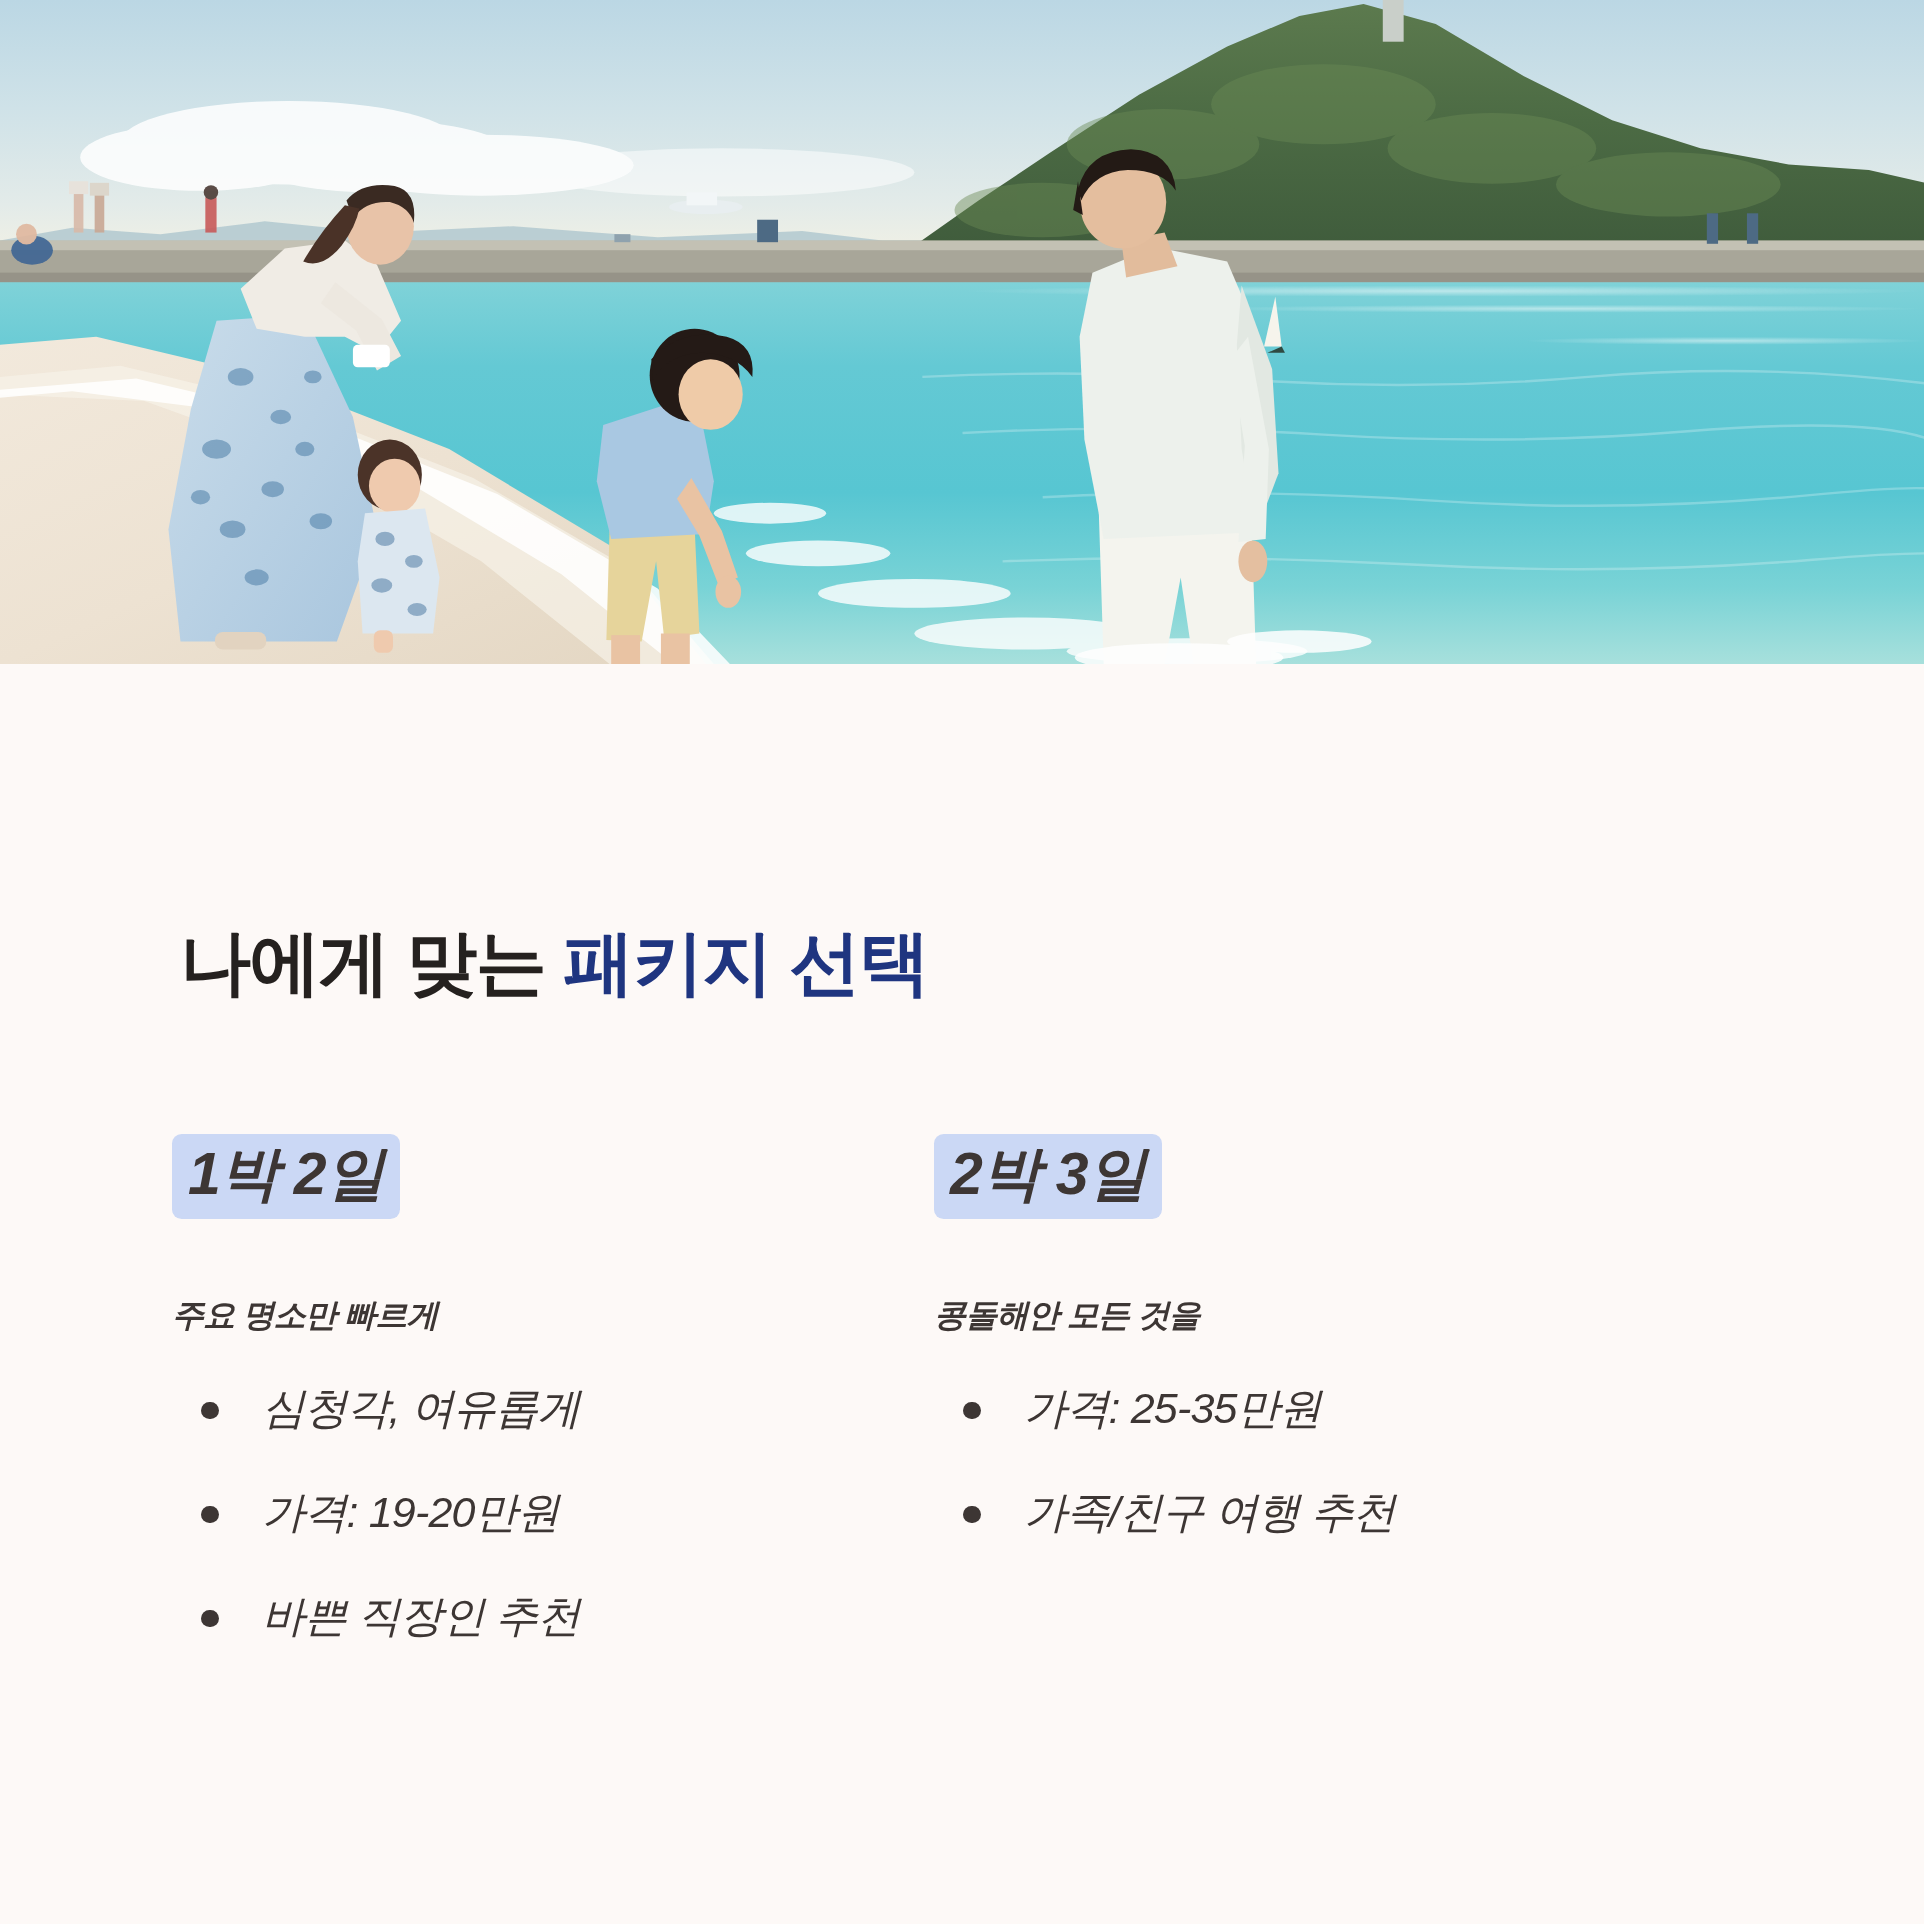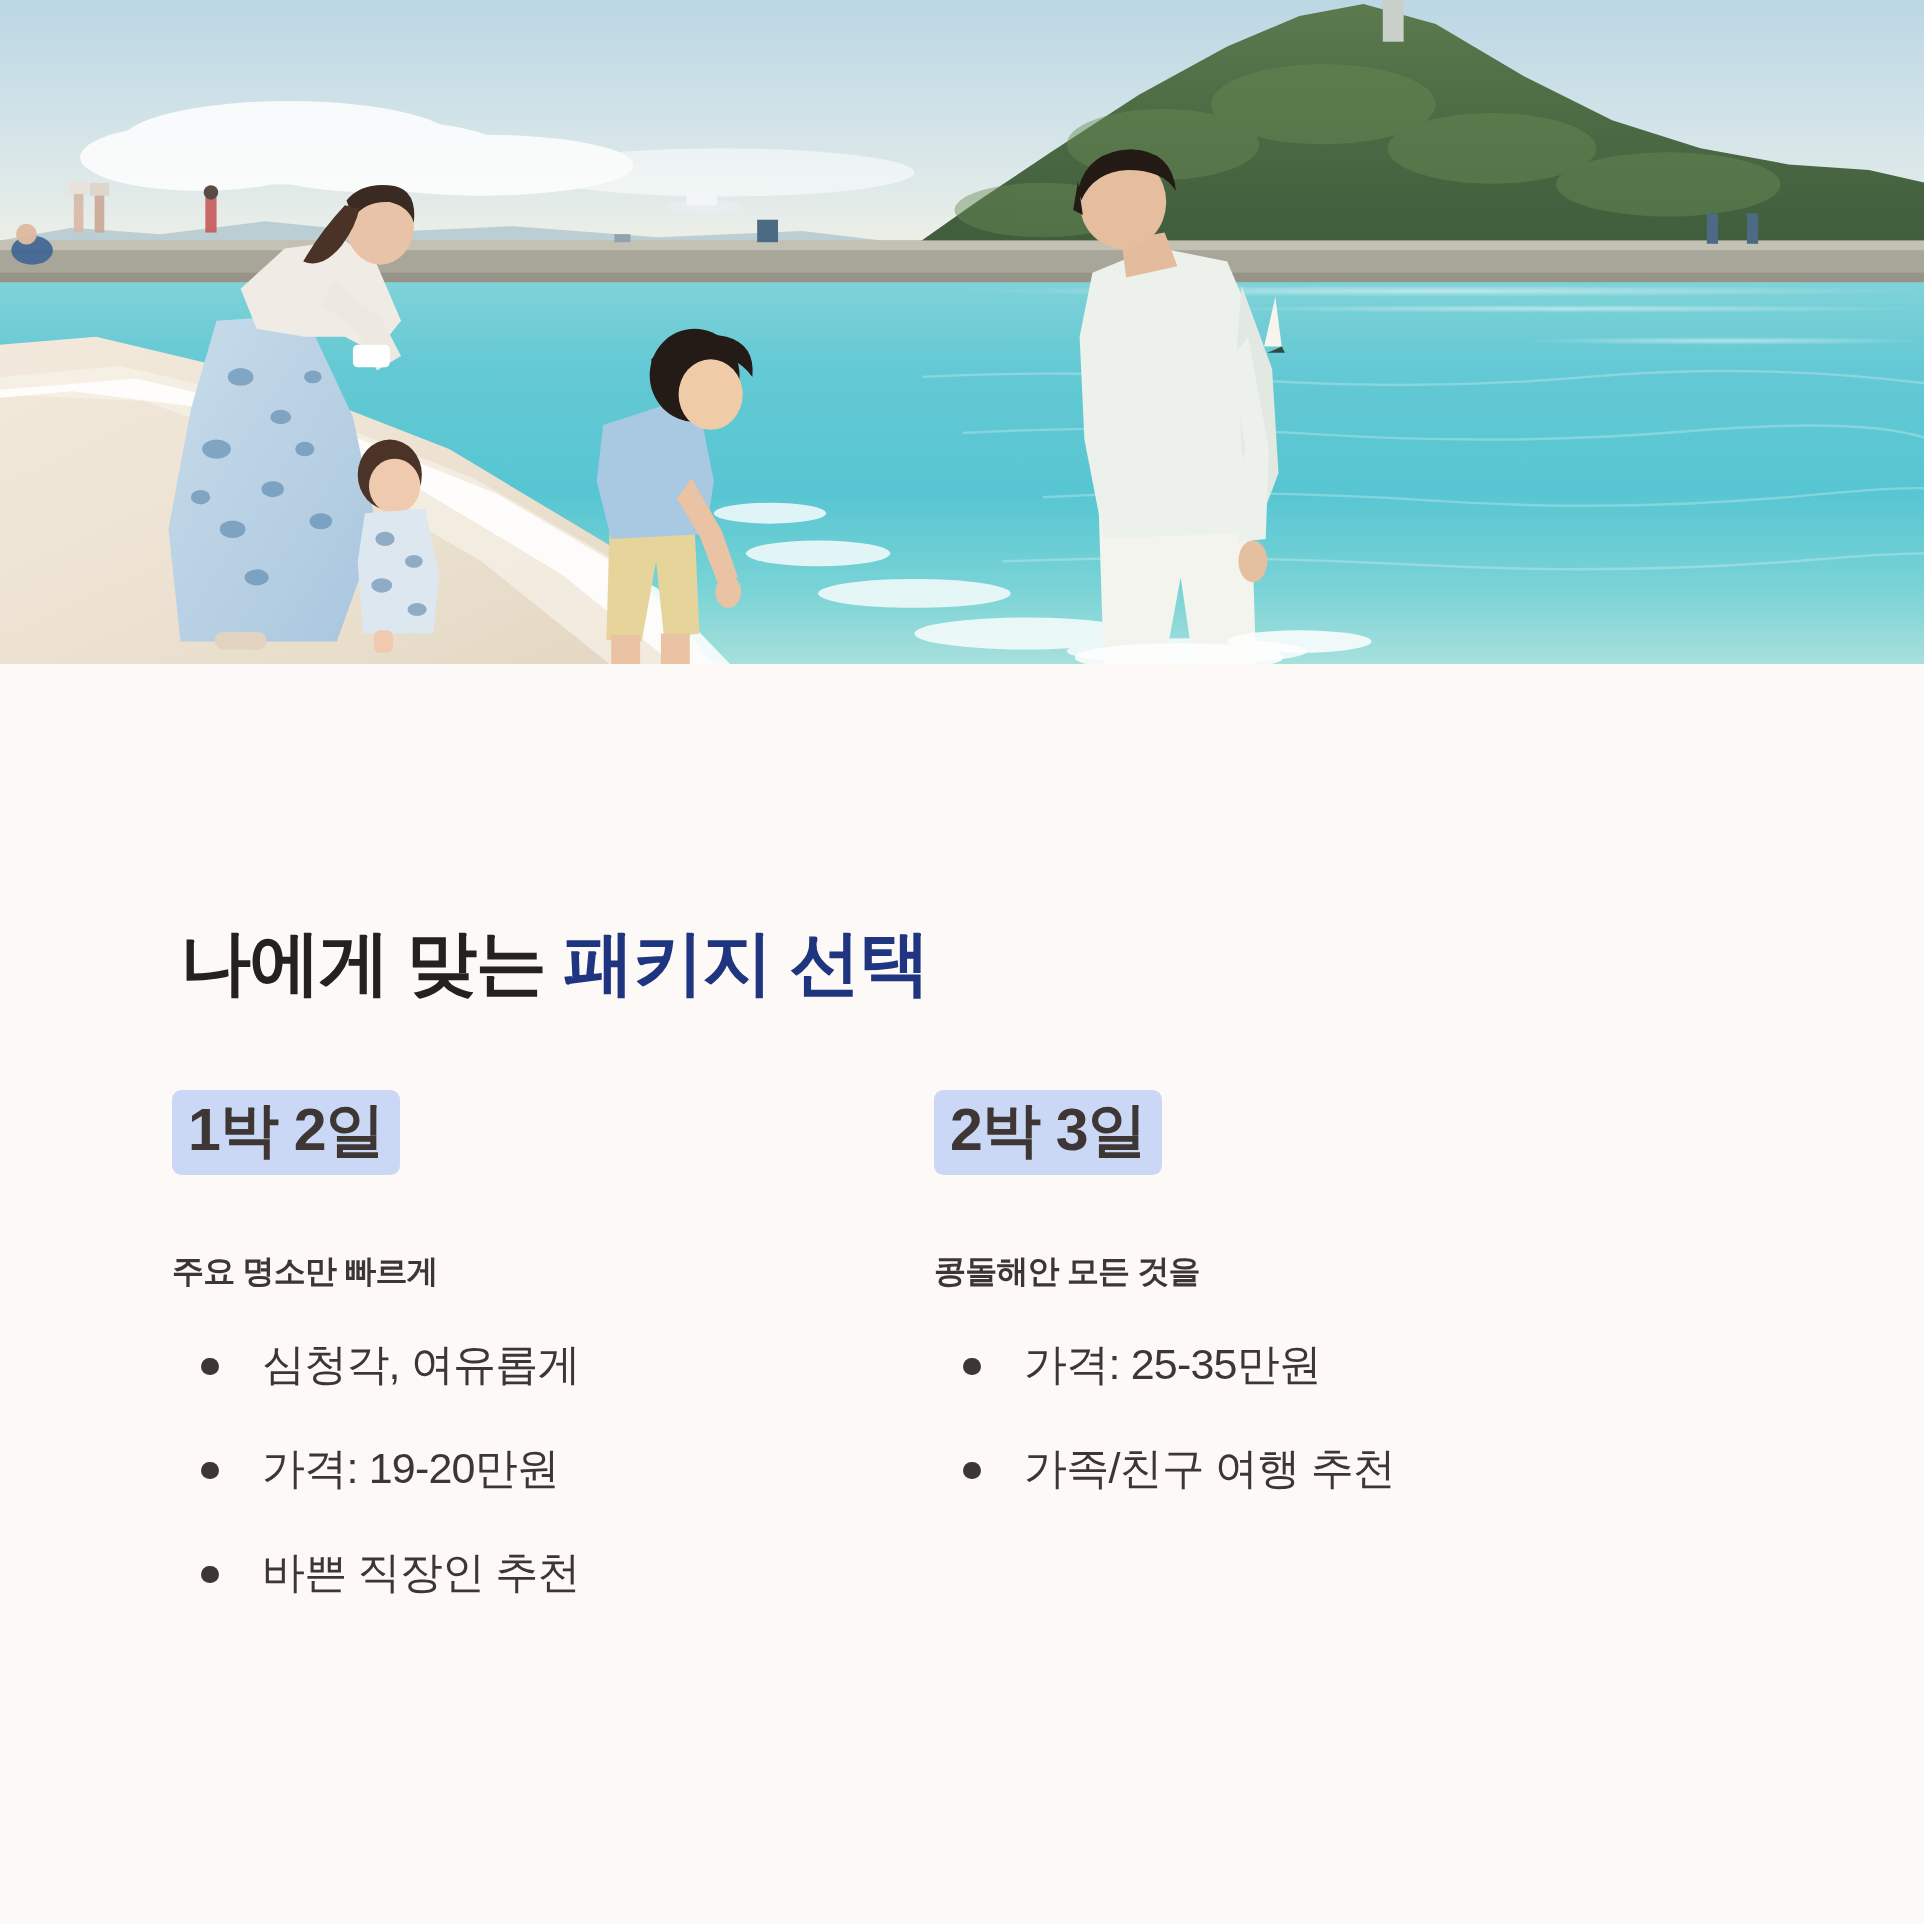--- a/index.html
+++ b/index.html
@@ -52,23 +52,24 @@
     line-height: 1.16;
     color: #25211F;
     white-space: nowrap;
     margin-left: 8px;
   }
   .headline .accent { color: #1F3580; }
 
   .columns {
     position: absolute;
     left: 0;
-    top: 426px;
+    top: 470px;
     width: 1925px;
     display: flex;
+    font-style: italic;
   }
   .col {
     width: 874px;
     box-sizing: border-box;
   }
   .col.left  { padding-left: 172px; }
   .col.right { padding-left: 60px; }
 
   .badge-row { height: 120px; }
   .badge {

